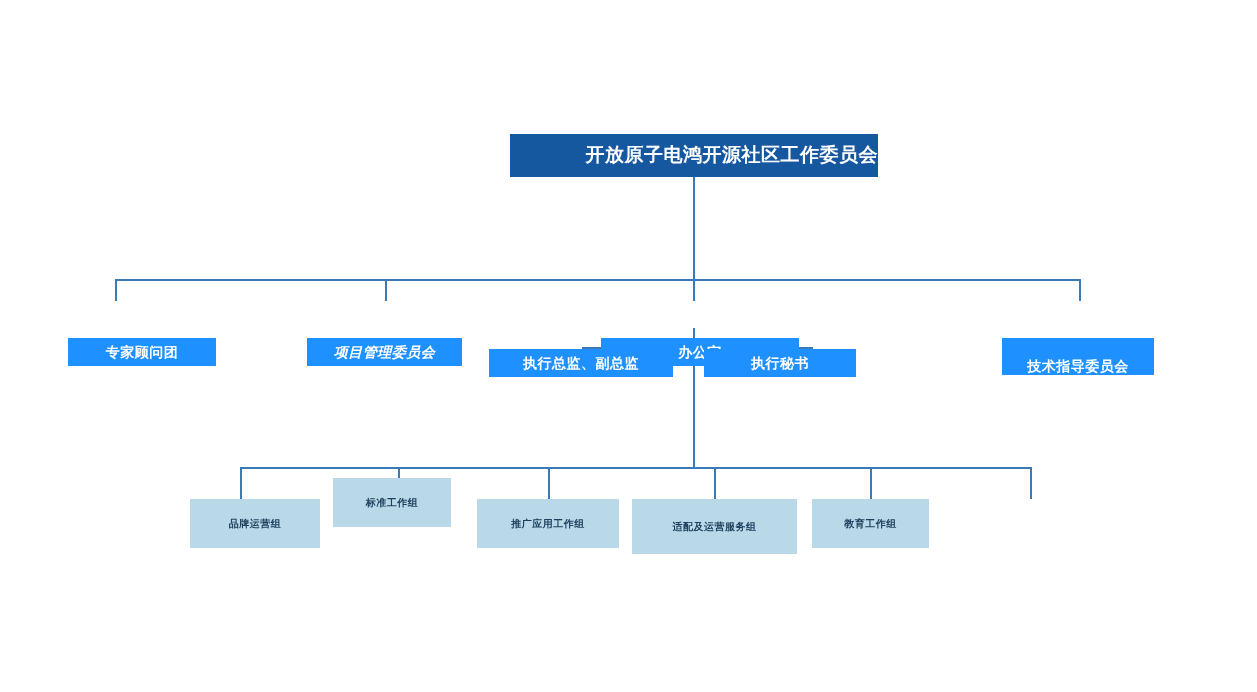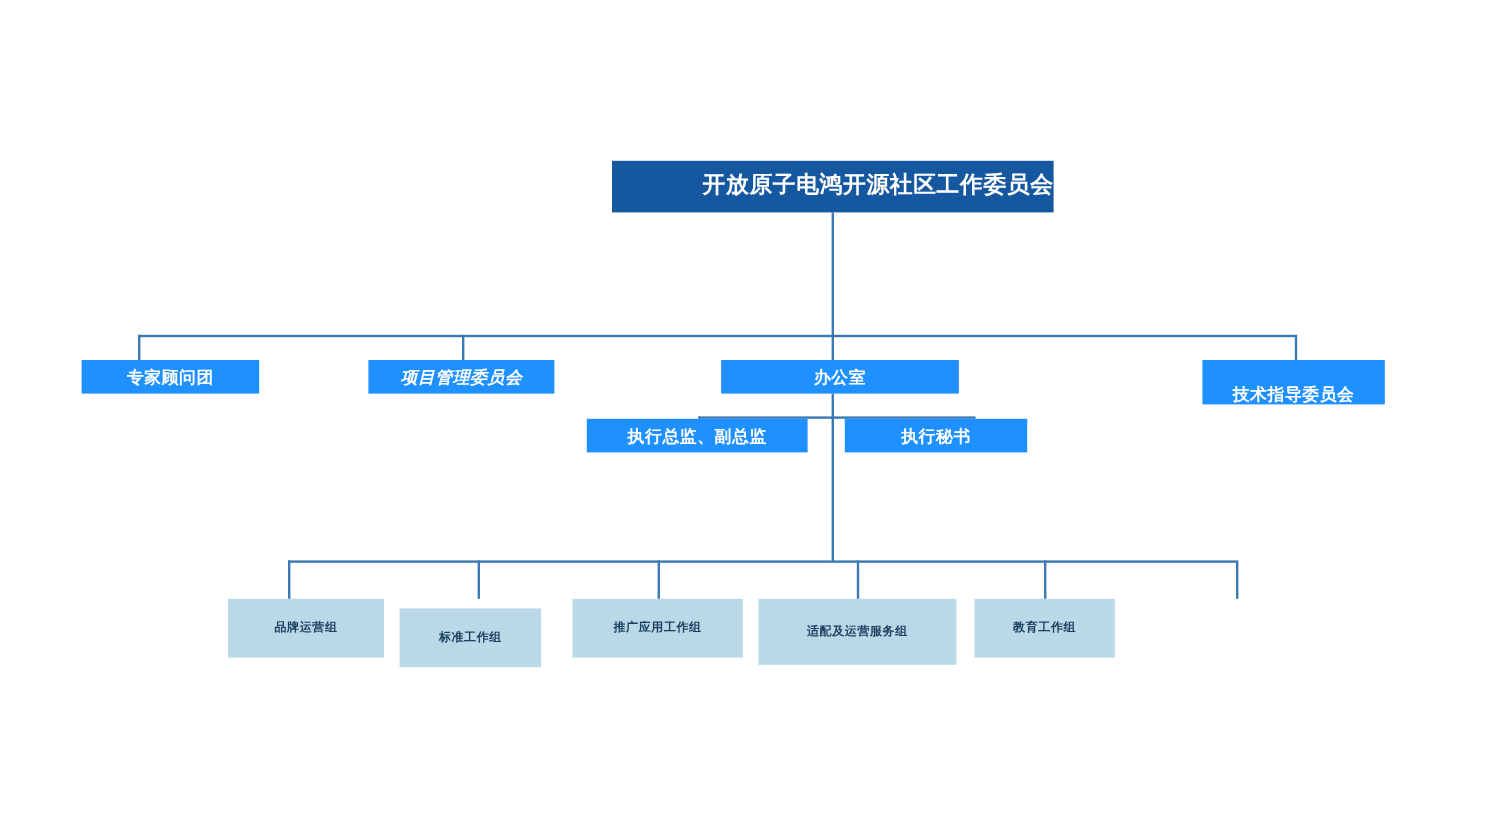--- a/index.html
+++ b/index.html
@@ -30,20 +30,21 @@
     letter-spacing: 0.5px;
   }
   .node-root {
     background: #1558a0;
     font-size: 19px;
     justify-content: flex-end;
   }
   .node-l2 {
     background: #1e90ff;
     font-size: 14px;
+    margin-top: 38px;
   }
   .node-staff {
     background: #1e90ff;
     font-size: 14px;
     text-align: right;
   }
   .node-l3 {
     background: #b9d9e8;
     color: #1d3f5e;
     font-size: 10px;
@@ -113,21 +114,21 @@
   </div>
 
   <div class="node node-staff" style="left:704px; top:349px; width:152px; height:28px;">
     <span>执行秘书</span>
   </div>
 
   <div class="node node-l3" style="left:190px; top:499px; width:130px; height:49px;">
     <span>品牌运营组</span>
   </div>
 
-  <div class="node node-l3" style="left:333px; top:507px; width:118px; height:49px;text-align:right;">
+  <div class="node node-l3" style="left:333px; top:478px; width:118px; height:49px;text-align:right;">
     <span>标准工作组</span>
   </div>
 
   <div class="node node-l3" style="left:477px; top:499px; width:142px; height:49px;">
     <span>推广应用工作组</span>
   </div>
 
   <div class="node node-l3" style="left:632px; top:499px; width:165px; height:55px;">
     <span>适配及运营服务组</span>
   </div>

